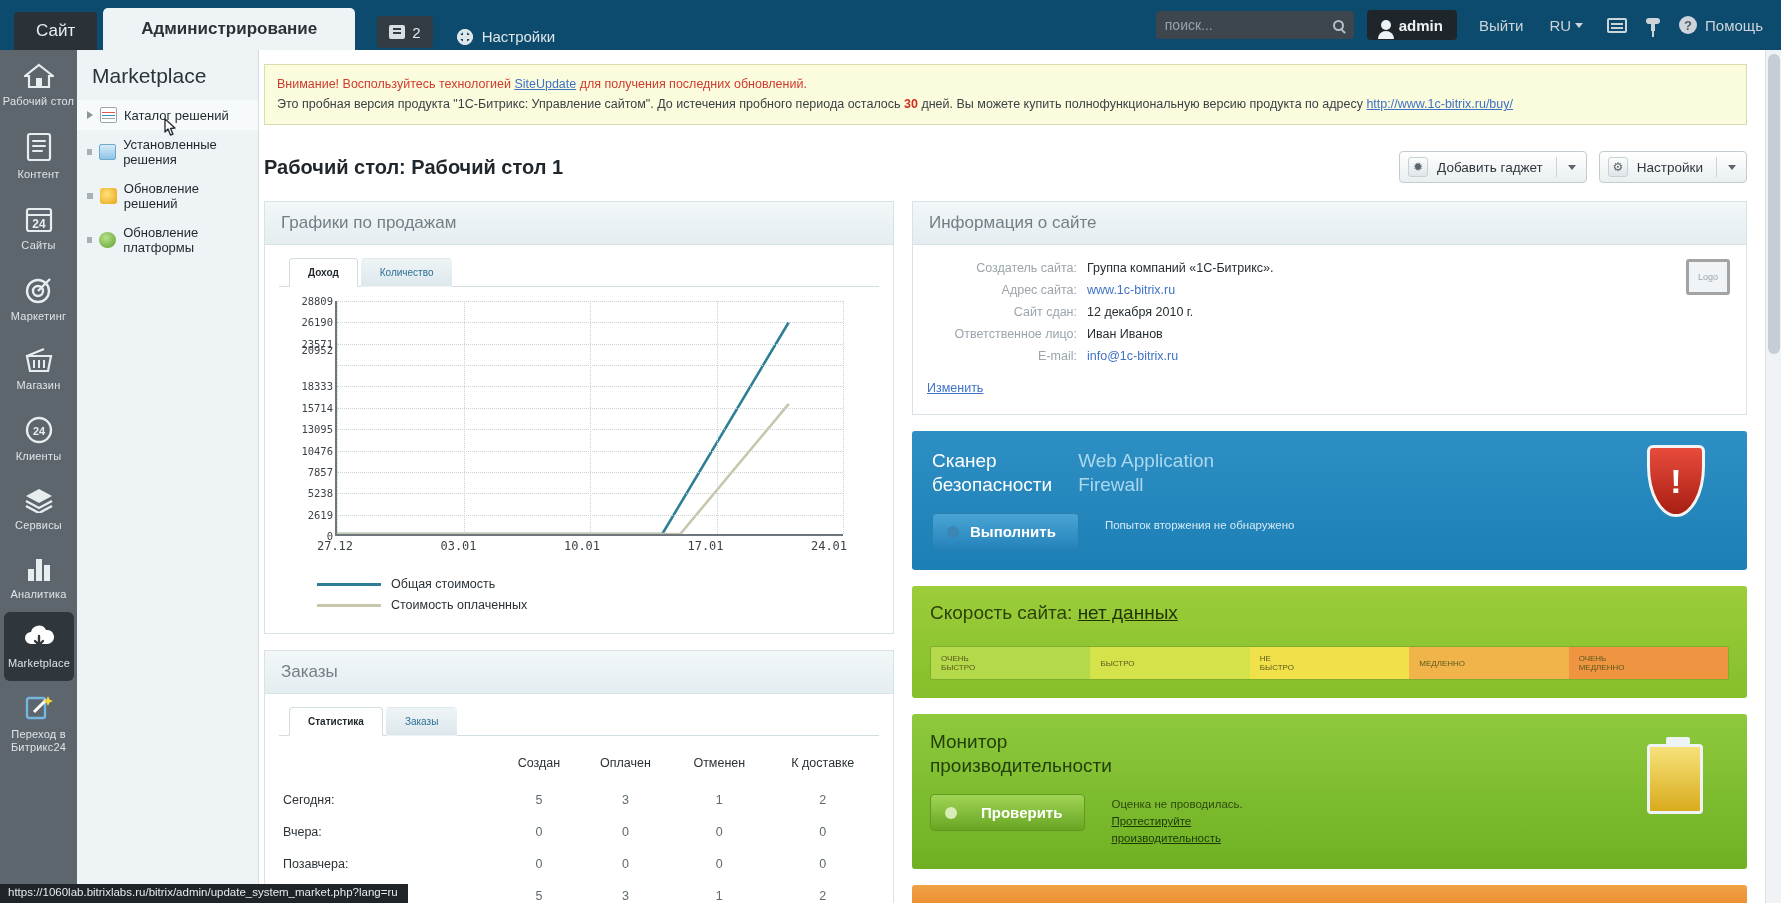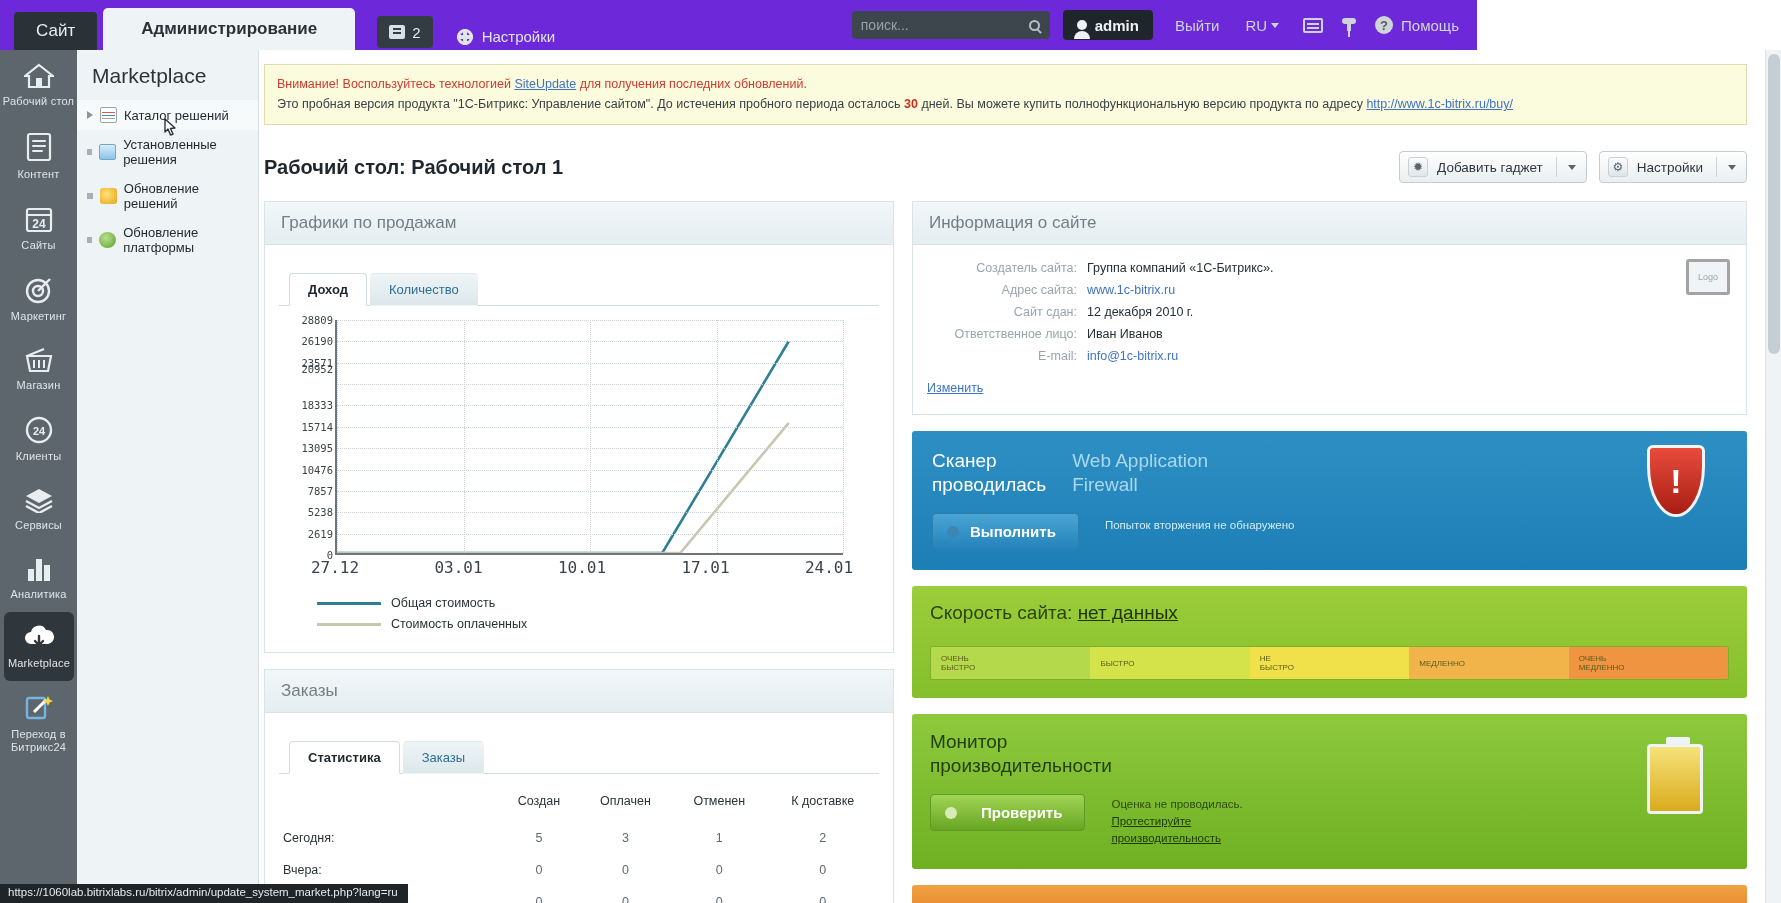--- a/index.html
+++ b/index.html
@@ -6,22 +6,22 @@
   html, body {
     width: 1781px; height: 903px;
     overflow: hidden;
     font-family: "Liberation Sans", sans-serif;
     background: #ffffff;
   }
   body { position: relative; }
 
   
   .topbar {
-    position: absolute; top: 0; left: 0; width: 1477px; height: 50px;
-    background: #6d28d9;
+    position: absolute; top: 0; left: 0; width: 1781px; height: 50px;
+    background: #0c4a6e;
     display: flex; align-items: flex-end;
   }
   .tb-tab {
     height: 40px; padding: 0 22px;
     display: flex; align-items: center; justify-content: center;
     font-size: 17px; color: #d7dde0; cursor: pointer;
   }
   .tb-tab.dark { background: #2a3137; color: #e8eef1; border-radius: 4px 4px 0 0; height: 38px; margin-left: 14px; }
   .tb-tab.active {
     background: #eef3f5; color: #2a3137; font-weight: bold;
@@ -185,24 +185,24 @@
   .card { background: #fff; border: 1px solid #d9e2e6; margin-bottom: 16px; }
   .card-head {
     background: linear-gradient(#f2f7f9,#e4edf0);
     border-bottom: 1px solid #d9e2e6;
     font-size: 17px; color: #737f86; padding: 11px 16px;
   }
   .card-body { padding: 12px 14px 14px; }
 
   .tabs { display: flex; gap: 3px; border-bottom: 1px solid #d2dde2; padding-left: 10px;}
   .tab {
-    font-size: 13px; padding: 8px 18px; cursor: pointer;
+    font-size: 10px; padding: 8px 18px; cursor: pointer;
     border: 1px solid transparent; border-radius: 4px 4px 0 0;
     color: #2e6f96; background: linear-gradient(#eef4f6,#dde8ec);
-    position: relative; top: 1px; margin-top: 15px;
+    position: relative; top: 1px;
   }
   .tab.active {
     background: #fff; color: #1f272c; font-weight: bold;
     border-color: #d2dde2; border-bottom-color: #fff;
   }
 
   
   .chart-wrap { position: relative; height: 260px; margin: 14px 0 0 0; }
   .ylabels { position: absolute; left: 0; top: 0; width: 54px; height: 235px; }
   .ylabels div {
@@ -210,21 +210,21 @@
     font-family: "DejaVu Sans Mono", monospace; transform: translateY(-50%);
   }
   .plot {
     position: absolute; left: 56px; top: 0; right: 36px; height: 235px;
     border-left: 2px solid #6d767c; border-bottom: 2px solid #6d767c;
   }
   .grid-h { position:absolute; left:0; right:0; border-top:1px dotted #c9d3d8; }
   .grid-v { position:absolute; top:0; bottom:0; border-left:1px dotted #c9d3d8; }
   .xlabels { position: absolute; left: 40px; right: 20px; top: 238px; height: 18px; }
   .xlabels div {
-    position: absolute; font-size: 16px; color: #3c4348;
+    position: absolute; font-size: 12px; color: #3c4348;
     font-family: "DejaVu Sans Mono", monospace; transform: translateX(-50%);
   }
   .legend { margin: 16px 0 0 38px; }
   .leg-row { display: flex; align-items: center; gap: 10px; margin-bottom: 7px; }
   .leg-line { width: 64px; height: 3px; }
   .leg-txt { font-size: 12.5px; color: #2b3237; }
 
   
   .stbl { width: 100%; border-collapse: collapse; margin-top: 12px; }
   .stbl th {
@@ -686,21 +686,21 @@
             </div>
           <a href="#" class="editlink">Изменить</a>
         </div>
       </div>
 
       <div class="wid wid-sec">
         <div class="shield">!</div>
         <div class="sec-row">
           <div>
             <div class="sec-ttl">Сканер</div>
-            <div class="sec-ttl">проводилась</div>
+            <div class="sec-ttl">безопасности</div>
           </div>
           <div>
             <div class="sec-sub">Web Application</div>
             <div class="sec-sub">Firewall</div>
           </div>
         </div>
         <div class="sec-row">
           <div class="grn-btn">
             <span class="bulb"></span>
             <span>Выполнить</span>

